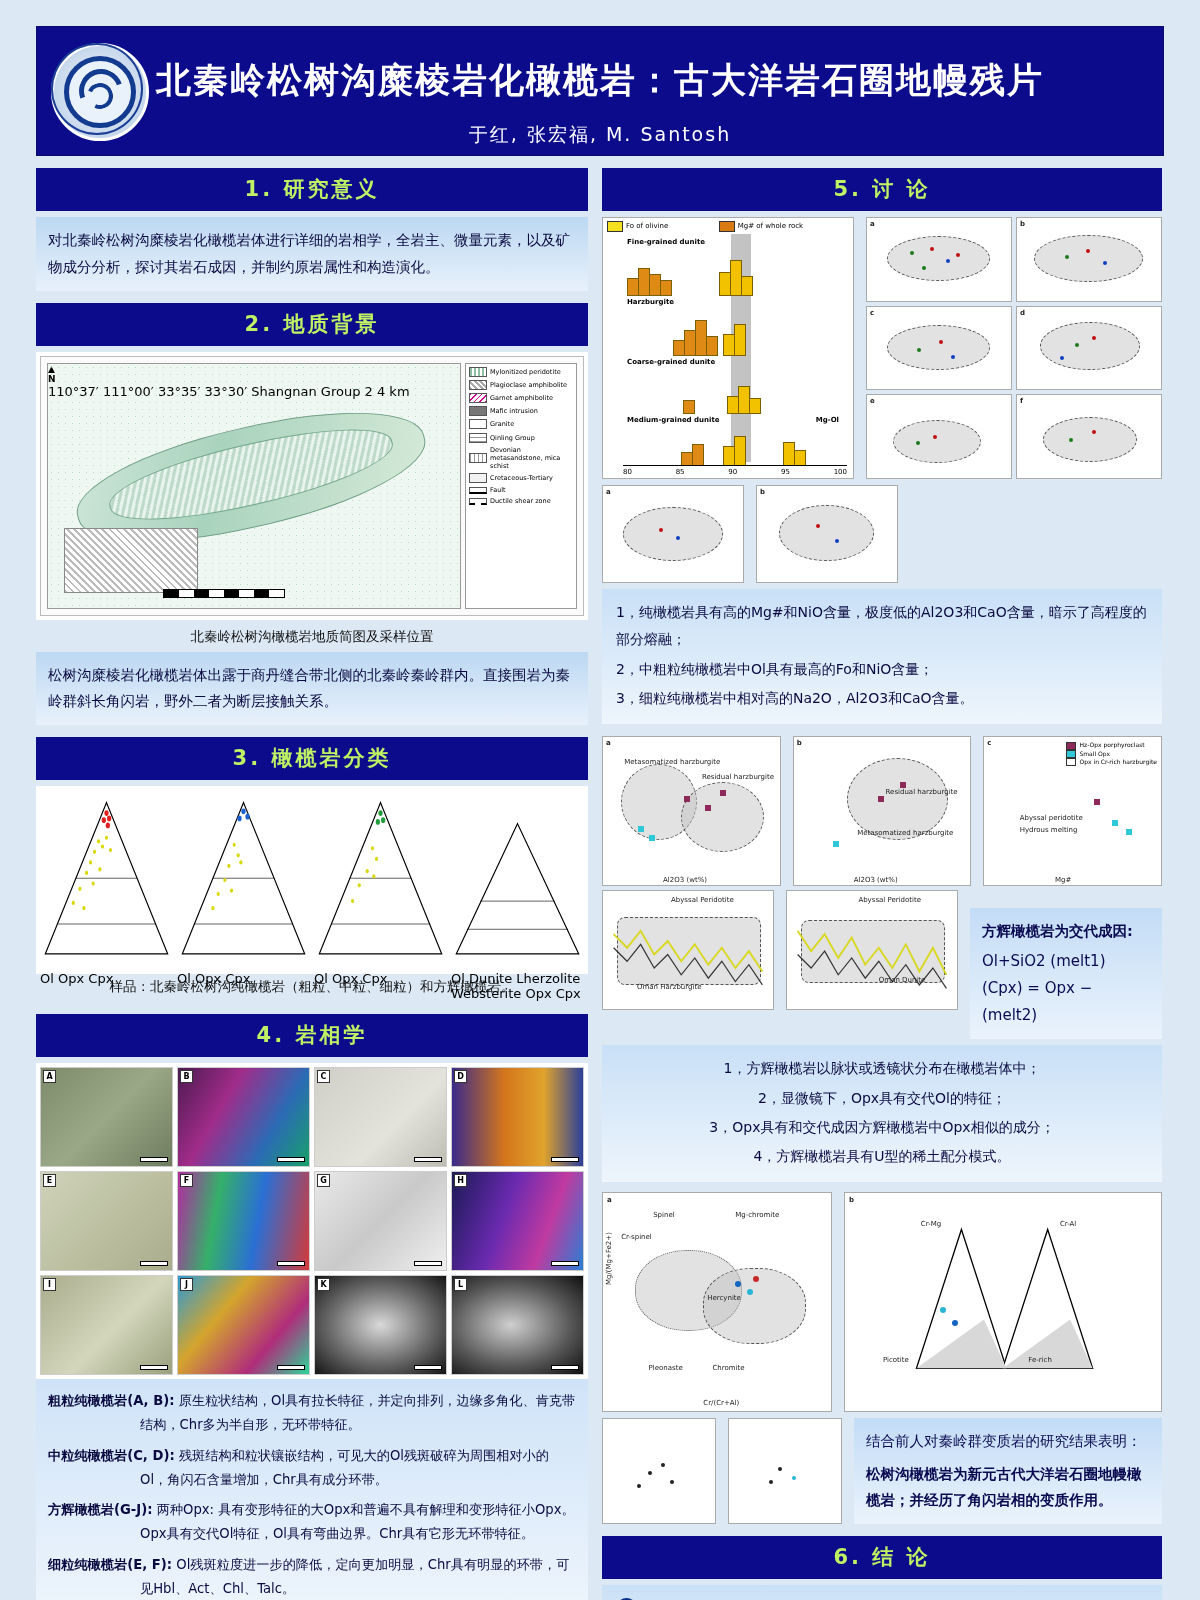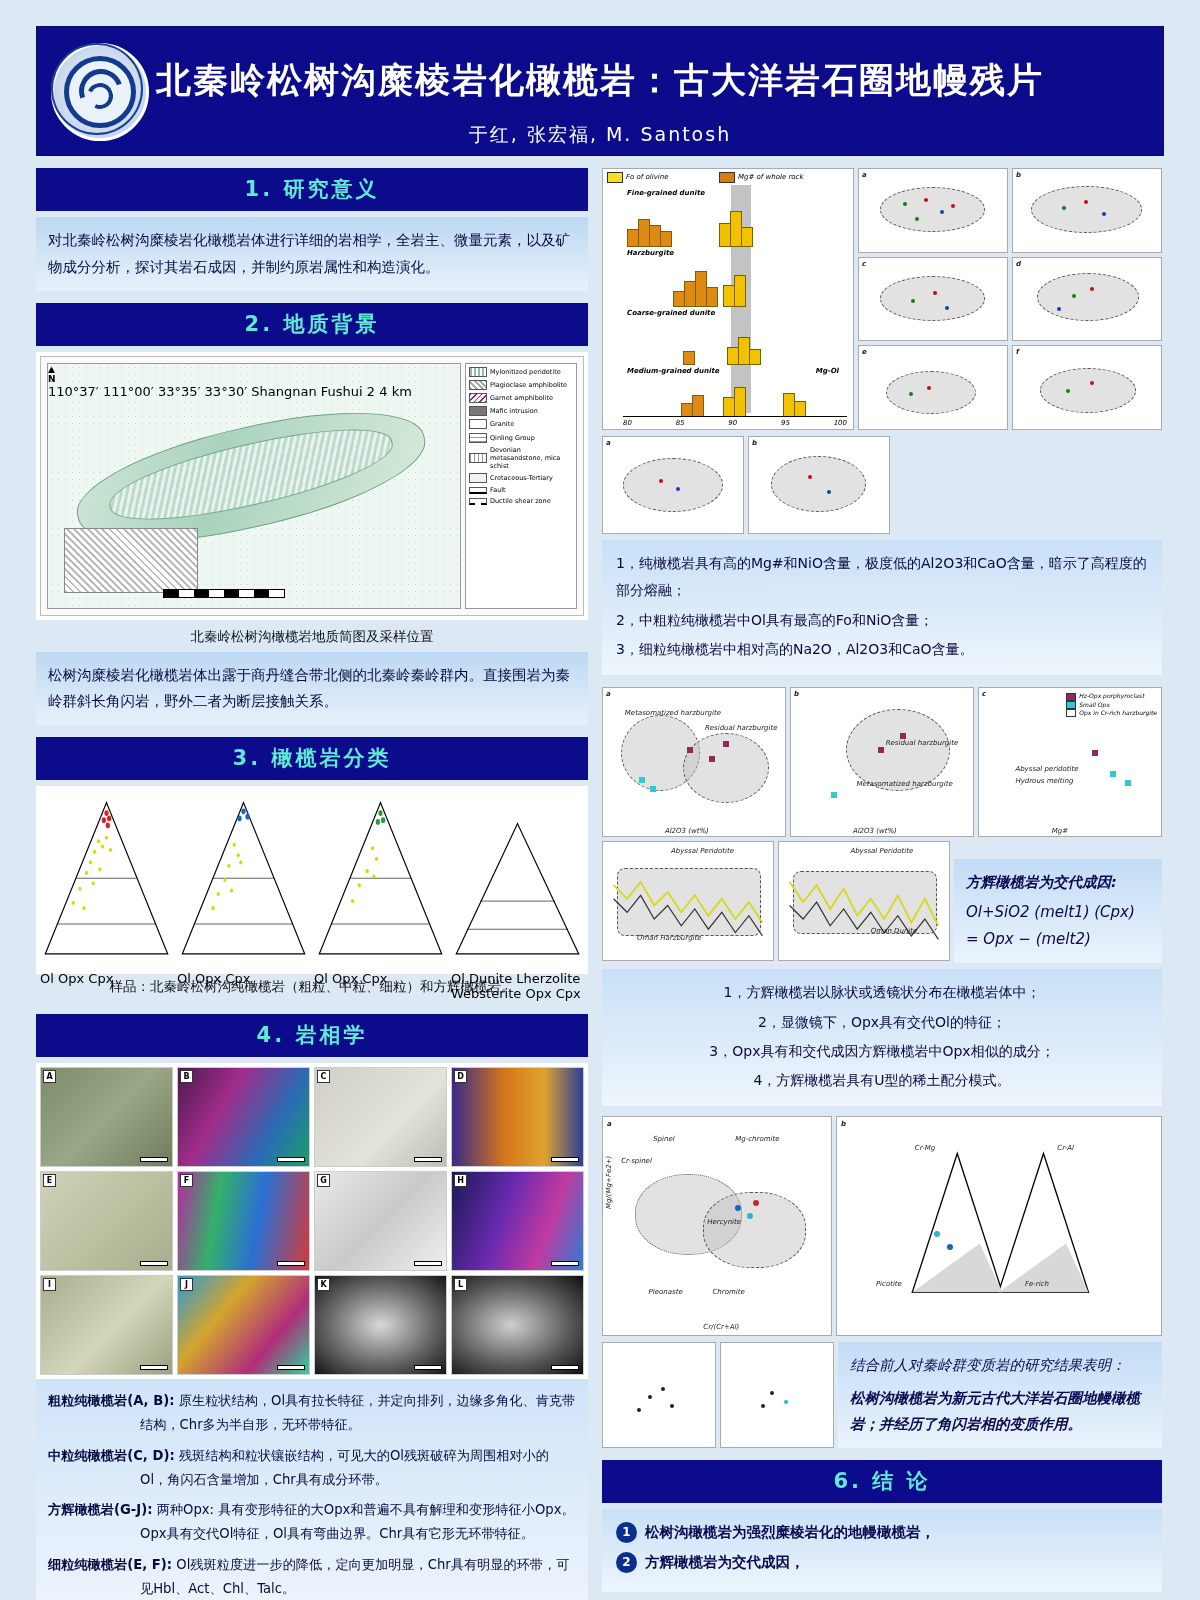--- a/index.html
+++ b/index.html
@@ -53,21 +53,21 @@
   }
   .authors{
     text-align:center;margin-top:18px;font-size:19px;letter-spacing:2px;
   }
   
   .cols{display:flex;gap:14px;margin-top:12px;}
   .col-left{width:552px;}
   .col-right{width:560px;}
 
   .sec-title{
-    background:#0b0b8c;color:#5eead4;text-align:center;
+    background:#0b0b8c;color:#bef264;text-align:center;
     font-size:21px;font-weight:bold;letter-spacing:3px;
     padding:7px 12px 8px;margin-bottom:6px;
   }
   .para{
     background:linear-gradient(#bcd8f2,#e8f1fb);
     padding:10px 12px;line-height:1.85;font-size:14.5px;
     color:#0a0a40;
   }
   .figbox{
     background:#ffffff;padding:4px;margin-bottom:4px;
@@ -126,21 +126,21 @@
   .desc .hang{padding-left:92px;text-indent:-92px;}
   .concl{
     background:linear-gradient(#c9e0f7,#eef5fc);
     padding:12px 14px;font-size:14.5px;font-weight:bold;color:#0a0a50;line-height:1.55;
   }
   .cline{display:flex;align-items:flex-start;margin-bottom:7px;}
   .num{
     flex:none;width:21px;height:21px;border-radius:50%;background:#0b2f8f;color:#fff;
     font-size:12px;font-weight:bold;text-align:center;line-height:21px;margin-right:8px;margin-top:1px;
   }
-  .rightsplit{display:flex;gap:4px;font-style:italic;}
+  .rightsplit{display:flex;gap:12px;}
   .chartbox{background:#fff;border:1px solid #aaa;position:relative;overflow:hidden;}
   .sc-dot{position:absolute;width:4px;height:4px;border-radius:50%;}
   .field{position:absolute;border:1px dashed #555;border-radius:50%;background:rgba(190,190,190,.45);}
   .histbar{position:absolute;bottom:0;background:#f2c200;border:1px solid #7a6000;}
   .histbar.o{background:#e08a16;}
   .gray-band{position:absolute;top:0;bottom:0;background:#b9b9b9;opacity:.85;}
   .legchip{display:inline-block;width:14px;height:9px;border:1px solid #333;vertical-align:middle;margin-right:3px;}
   .smalllbl{font-size:7px;color:#222;}
   .formula{font-size:15px;}
 </style>
@@ -175,21 +175,21 @@
               <div class="dots"></div>
               <div class="belt"></div>
               <div class="belt2"></div>
               <div class="hatch"></div>
               <div class="lbl" style="left:6px;top:4px;font-size:9px;font-weight:bold;">▲<br>N</div>
               <span class="lbl" style="left:30%;top:2px;">110°37′</span>
               <span class="lbl" style="left:62%;top:2px;">111°00′</span>
               <span class="lbl" style="left:2px;top:28%;">33°35′</span>
               <span class="lbl" style="left:2px;bottom:16%;">33°30′</span>
               <span class="lbl" style="left:4%;bottom:22%;">Shangnan</span>
-              <span class="lbl" style="left:40%;bottom:8%;">Fushui</span>
+              <span class="lbl" style="left:40%;bottom:8%;">Group</span>
               <div class="scale"></div>
               <span class="lbl" style="left:28%;bottom:1px;">2        4 km</span>
             </div>
             <div class="legend">
               <div class="li">
                   <span class="sw" style="background:repeating-linear-gradient(90deg,#8fbfa4 0 2px,#fff 2px 4px)"></span>
                   <span>Mylonitized peridotite</span>
                 </div>
               <div class="li">
                   <span class="sw" style="background:repeating-linear-gradient(45deg,#aaa 0 2px,#fff 2px 4px)"></span>
@@ -403,20 +403,21 @@
             <b>细粒纯橄榄岩(E, F):</b>
             <span>Ol残斑粒度进一步的降低，定向更加明显，Chr具有明显的环带，可见Hbl、Act、Chl、Talc。</span>
           </p>
 
         </div>
       </div>
     </div>
 
     <div class="col-right">
 
+      <div class="sec-title">5. 讨 论</div>
 
       <div class="rightsplit" style="margin-bottom:6px;">
         <div class="chartbox" style="width:250px;height:260px;">
           <div style="position:absolute;left:4px;top:3px;font-size:7px;">
             <span class="legchip" style="background:#f5e020"></span><span>Fo of olivine</span>
             <span style="display:inline-block;width:46px"></span>
             <span class="legchip" style="background:#d97b12"></span><span>Mg# of whole rock</span>
           </div>
           <div class="gray-band" style="left:128px;width:20px;top:16px;bottom:16px;"></div>
           <div style="position:absolute;left:24px;top:20px;font-size:7px;font-weight:bold;">Fine-grained dunite</div>

